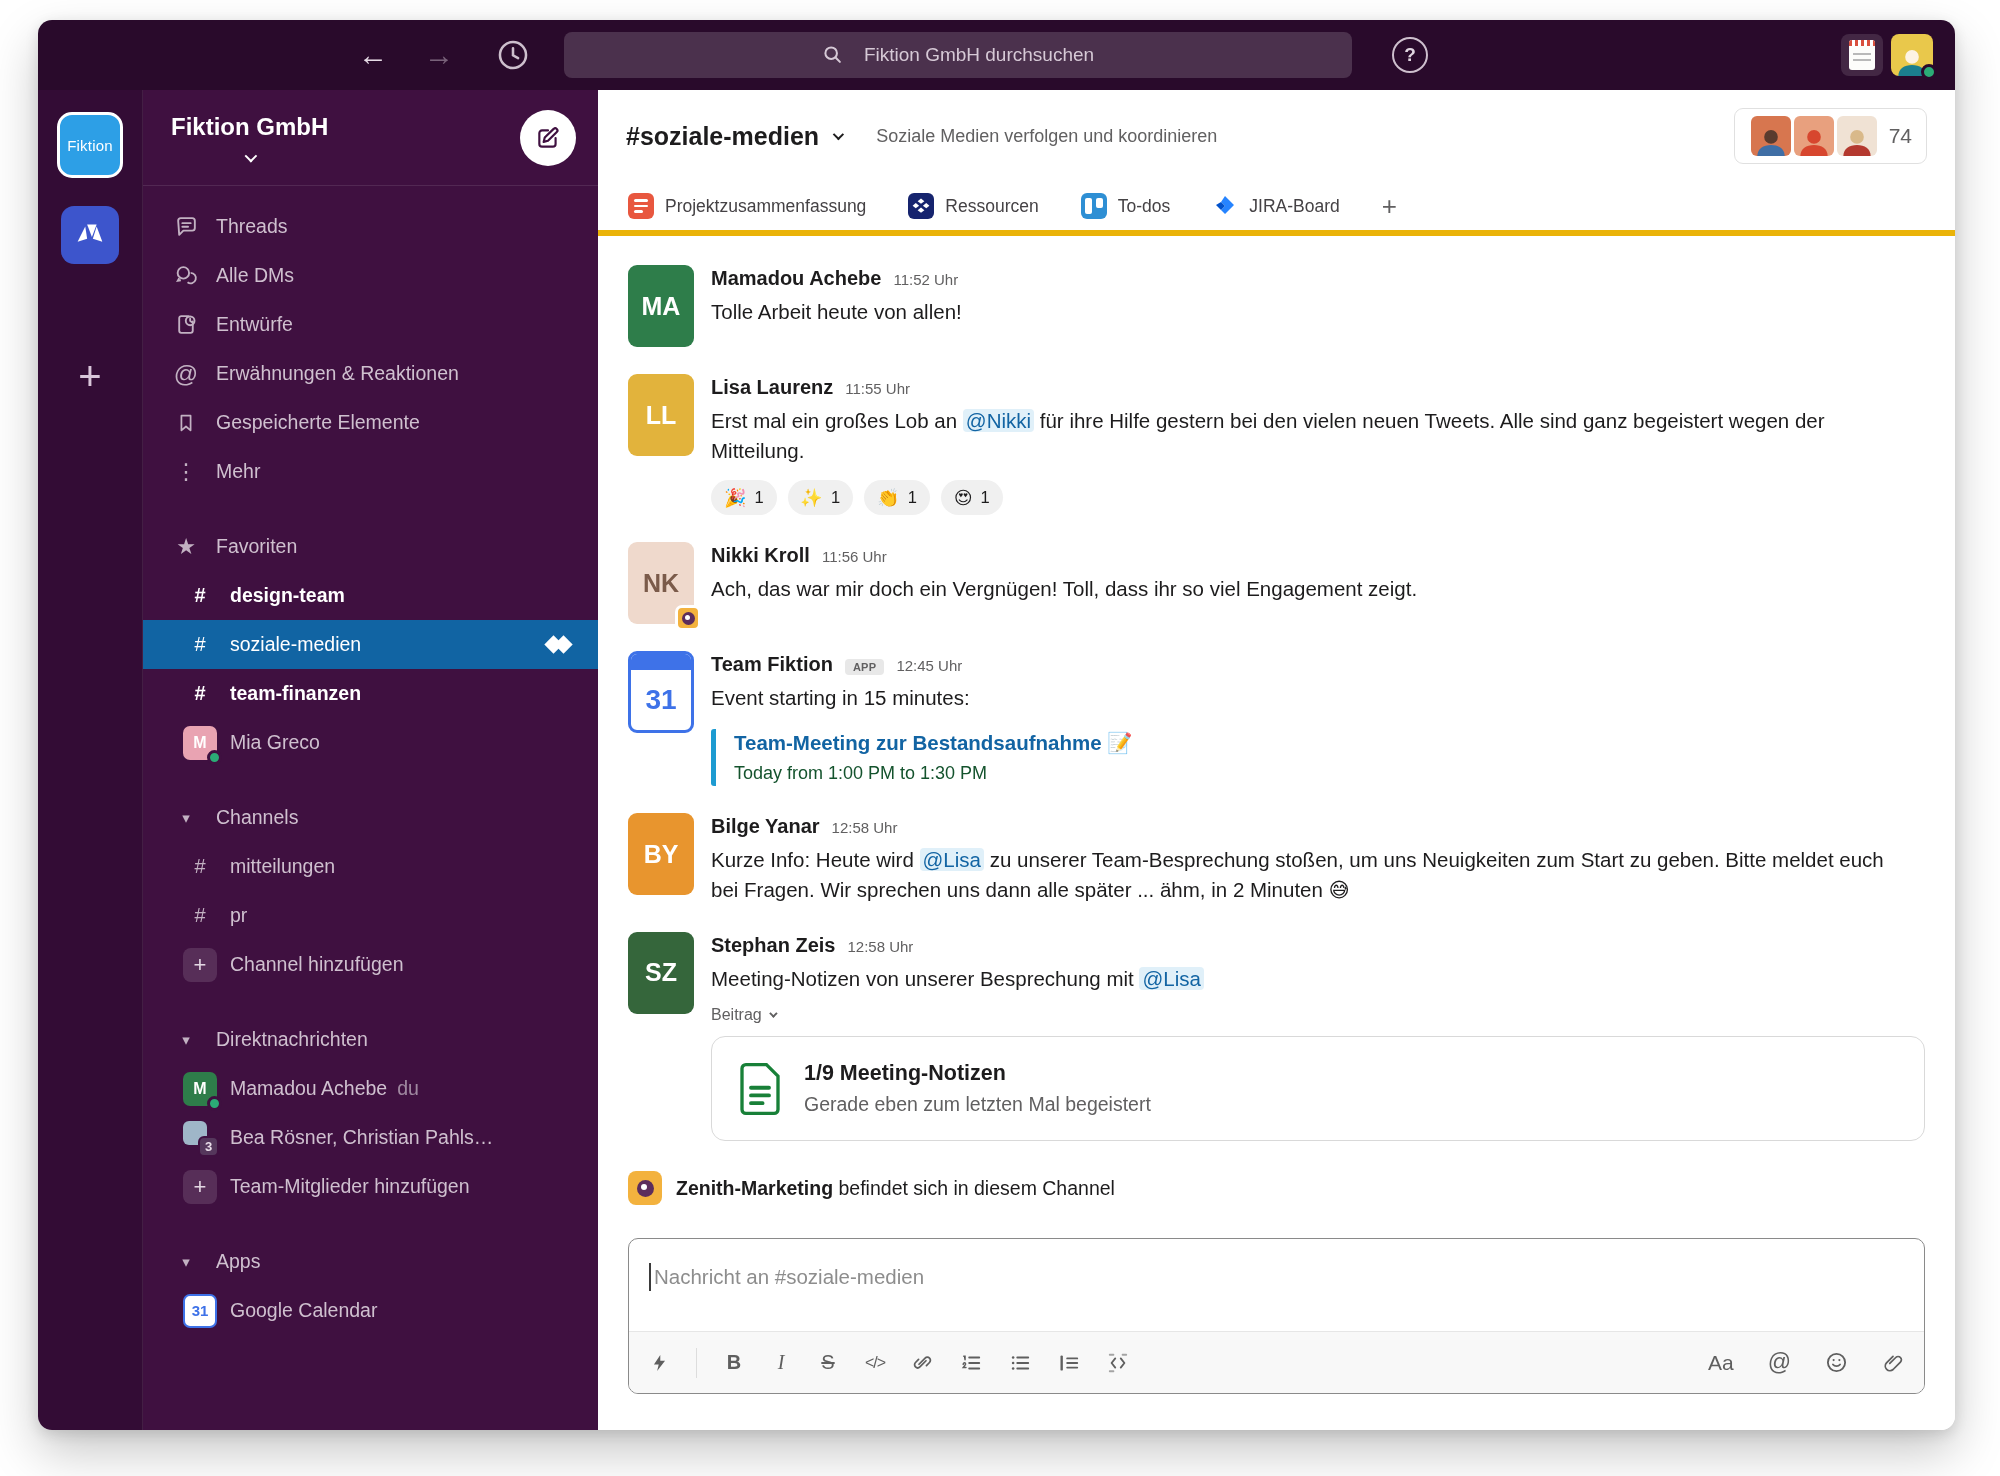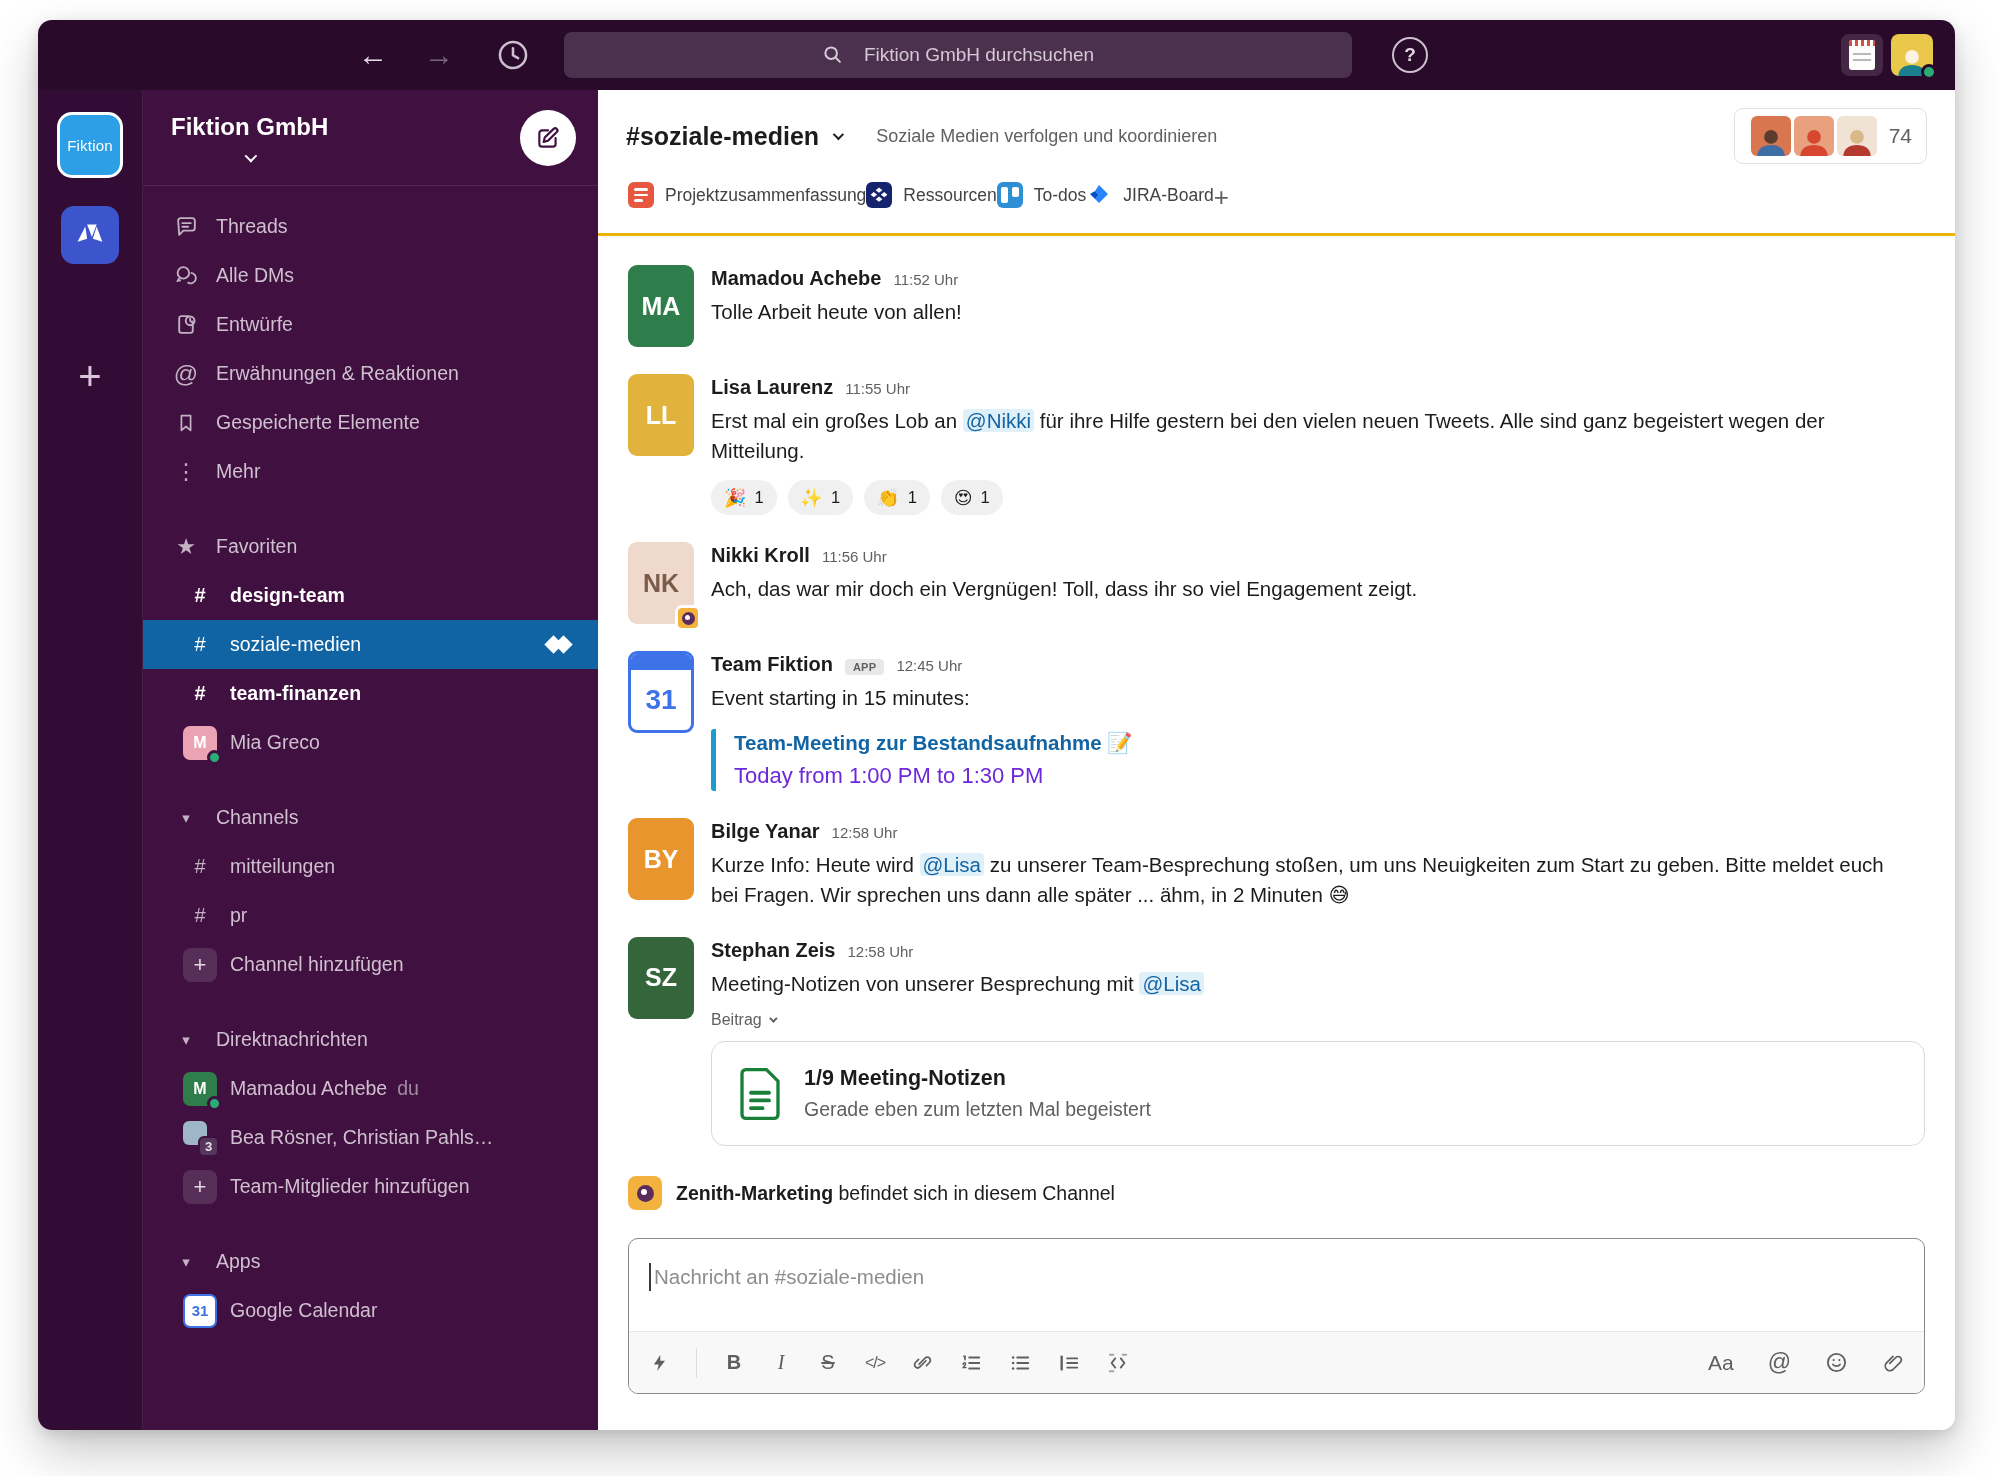--- a/index.html
+++ b/index.html
@@ -79,21 +79,21 @@
   .chan-header { height:92px; padding:0 28px; display:flex; align-items:center; flex:0 0 auto; }
   .chan-title { font-size:25px; font-weight:900; color:#1d1c1d; display:flex; align-items:center; gap:14px; }
   .chan-title .chev { border-color:#1d1c1d; width:8px; height:8px; border-width:2px; }
   .chan-desc { margin-left:35px; font-size:18px; color:#616061; }
   .member-pill { margin-left:auto; height:56px; border:1px solid #e0e0e0; border-radius:9px; background:#fff;
                  display:flex; align-items:center; padding:0 14px 0 16px; gap:12px; }
   .member-avs { display:flex; gap:3px; }
   .member-avs .mav { width:40px; height:40px; border-radius:6px; display:flex; align-items:flex-end; justify-content:center; overflow:hidden; }
   .member-count { font-size:21px; color:#616061; }
 
-  .tabsbar { height:54px; border-bottom:3px solid #eab308; display:flex; align-items:flex-start; padding:0 30px; flex:0 0 auto; }
+  .tabsbar { height:54px; border-bottom:6px solid #eab308; display:flex; align-items:center; padding:0 30px; gap:42px; flex:0 0 auto; }
   .tab { display:flex; align-items:center; gap:11px; font-size:17.5px; color:#454245; }
   .tab-icon { width:26px; height:26px; border-radius:6px; display:flex; align-items:center; justify-content:center; flex:0 0 auto; }
   .ti-summary { background:#E8573F; flex-direction:column; gap:3px; }
   .ti-summary i { display:block; height:2.5px; border-radius:2px; background:#fff; }
   .ti-summary i:nth-child(1){width:14px;} .ti-summary i:nth-child(2){width:14px;} .ti-summary i:nth-child(3){width:9px; margin-right:5px;}
   .ti-dropbox { background:#16246E; }
   .ti-trello { background:#2E8FD4; position:relative; }
   .ti-trello i { position:absolute; top:5px; width:7px; background:#fff; border-radius:2px; display:block; }
   .ti-trello i:first-child { left:4px; height:16px; }
   .ti-trello i:last-child { right:4px; height:10px; }
@@ -113,21 +113,21 @@
   .msg-author { font-size:20px; font-weight:900; color:#1d1c1d; }
   .msg-time { font-size:15px; color:#616061; }
   .app-badge { background:#e8e8e8; color:#616061; font-size:11px; font-weight:700; border-radius:4px; padding:2px 8px; letter-spacing:.3px; }
   .msg-text { margin-top:7px; font-size:20.5px; line-height:1.45; color:#1d1c1d; max-width:1195px; }
   .mention { color:#1264a3; background:#e0f0f9; border-radius:4px; padding:0 3px; }
   .reactions { margin-top:15px; display:flex; gap:11px; }
   .reaction { height:35px; background:#f0f0f0; border-radius:18px; padding:0 13px; display:flex; align-items:center; gap:8px; font-size:16.5px; color:#1d1c1d; }
   .reaction .emo { font-size:18px; }
   .event-quote { margin-top:16px; border-left:5px solid #1D9BD1; border-radius:3px; padding:2px 0 2px 18px; }
   .event-title { font-size:20.5px; font-weight:700; color:#1264a3; }
-  .event-sub { margin-top:8px; font-size:22px; color:#6d28d9; }
+  .event-sub { margin-top:8px; font-size:18px; color:#14532d; }
   .post-label { margin-top:13px; font-size:16px; color:#616061; display:flex; align-items:center; gap:7px; }
   .post-label .chev { border-color:#616061; width:6px; height:6px; border-width:2px; }
   .file-card { margin-top:12px; border:1px solid #d9d9d9; border-radius:14px; padding:24px 26px; display:flex; align-items:center; gap:22px; background:#fff; }
   .file-title { font-size:21.5px; font-weight:800; color:#1d1c1d; }
   .file-sub { margin-top:7px; font-size:19.5px; color:#616061; }
   .cal-av { background:#fff; border:3px solid #3E72E8; overflow:hidden; flex-direction:column; padding-top:0; }
   .cal-strip { width:100%; height:16px; background:#3E72E8; }
   .cal-num { flex:1; display:flex; align-items:center; justify-content:center; color:#3E72E8; font-size:28px; font-weight:800; width:100%; }
   .system-line { margin-top:30px; display:flex; align-items:center; gap:14px; font-size:19.5px; color:#1d1c1d; }
   .zen-tile { width:34px; height:34px; border-radius:8px; background:#F3B23E; display:flex; align-items:center; justify-content:center; flex:0 0 auto; }

